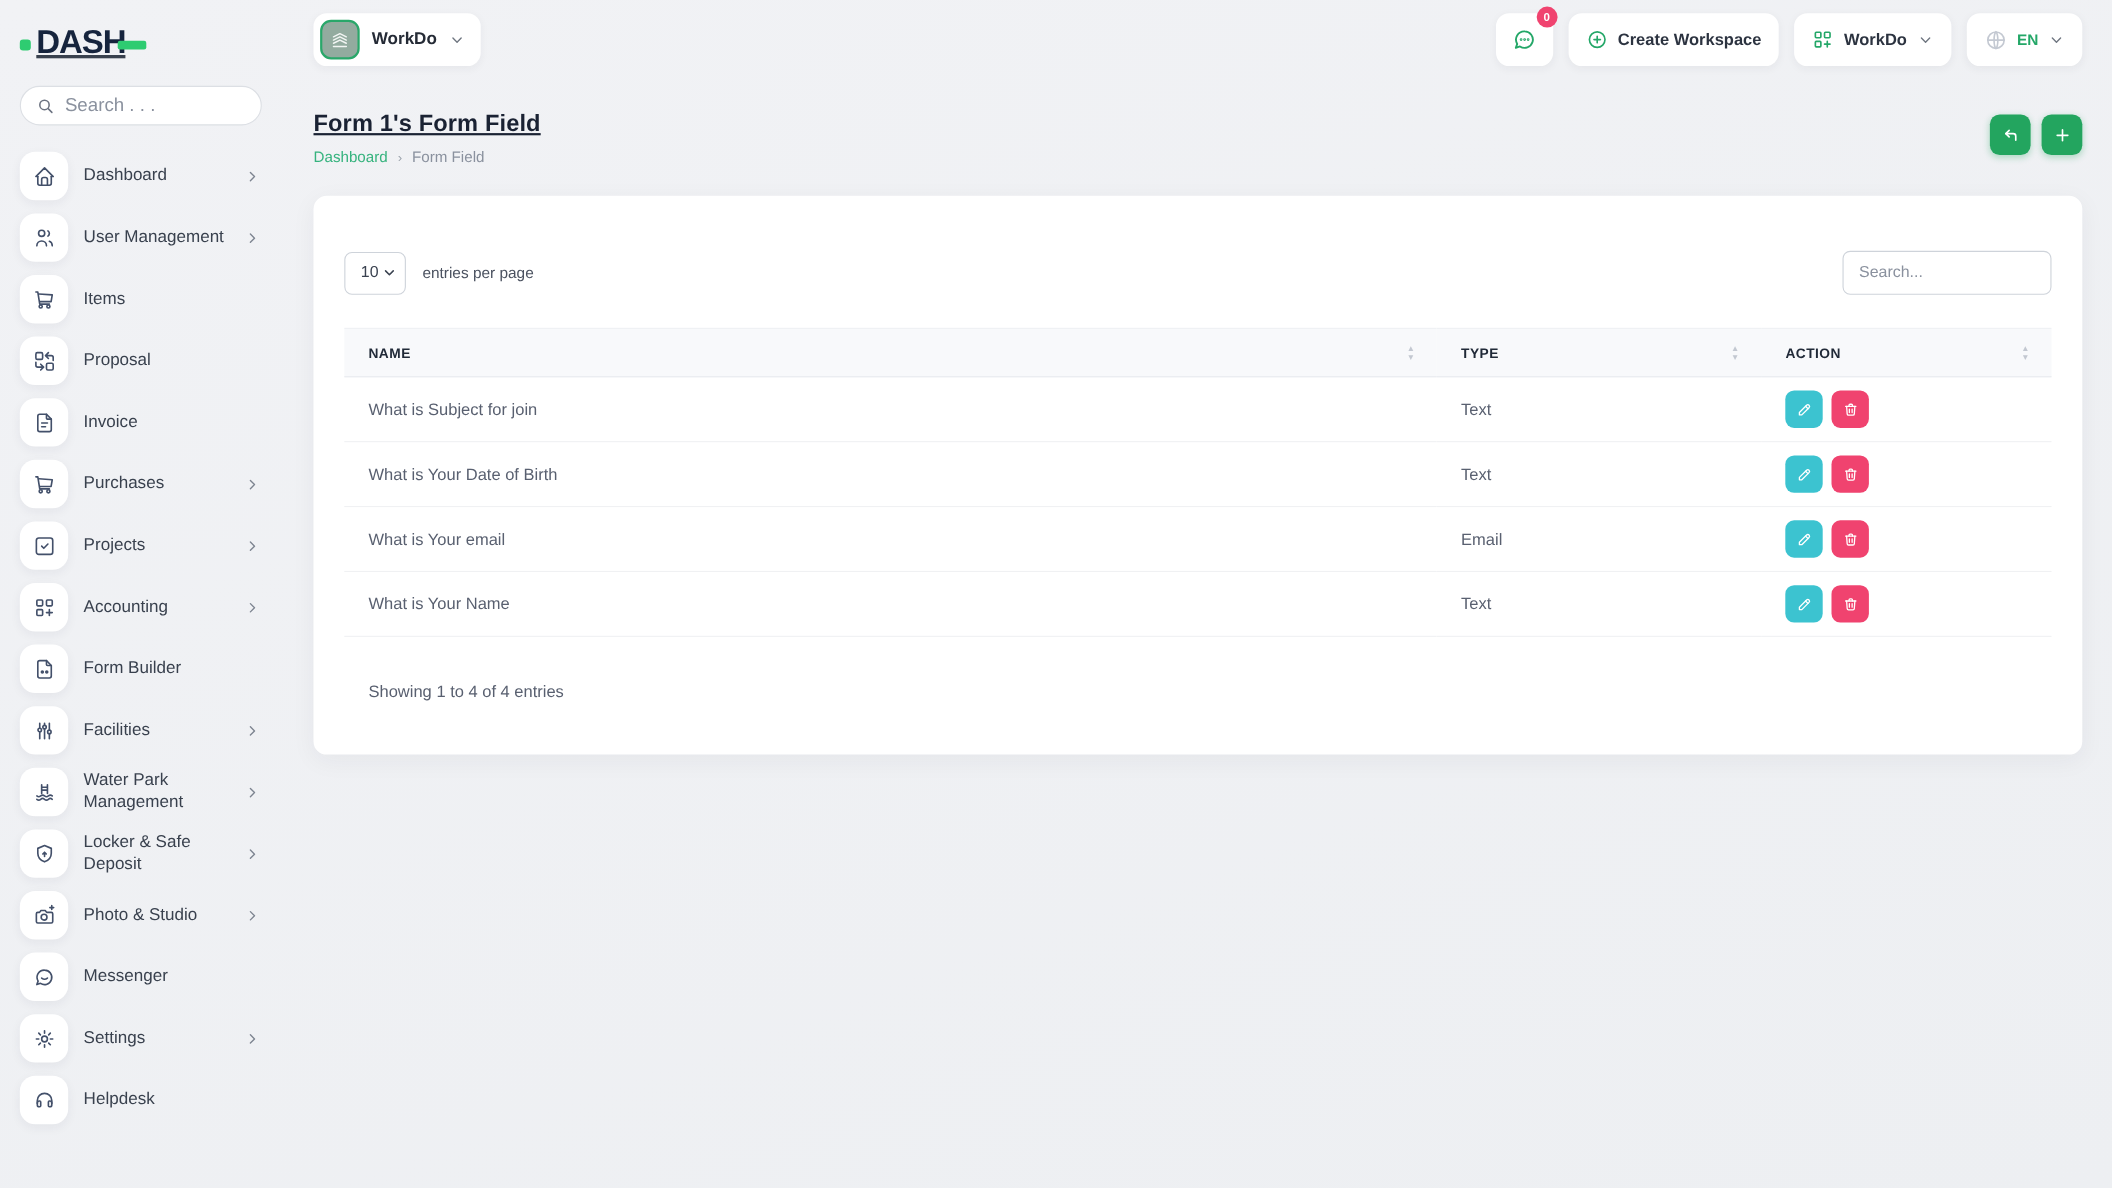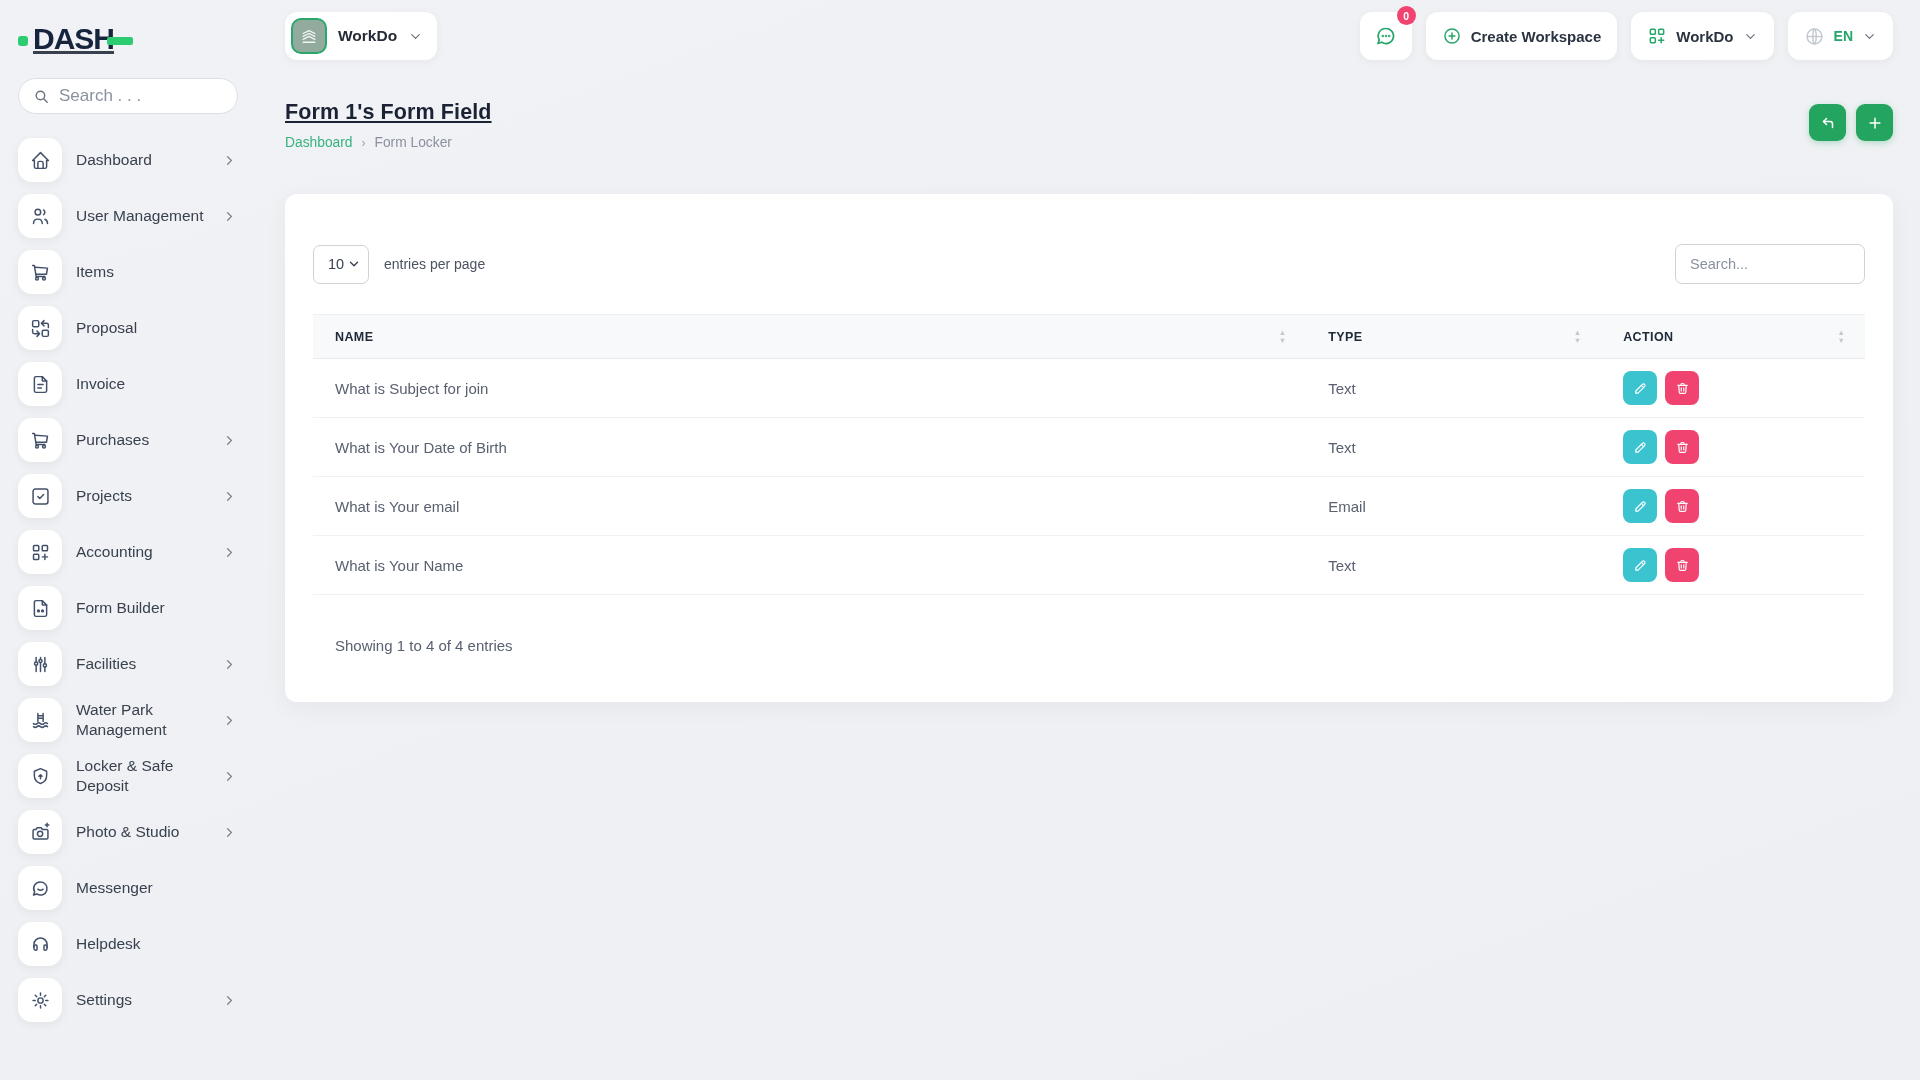--- a/index.html
+++ b/index.html
@@ -45,21 +45,21 @@
   .title-row { display:flex; align-items:flex-start; justify-content:space-between; margin-top:40px; }
   .page-title { font-size:21.5px; font-weight:700; color:#1a2233; letter-spacing:.1px;text-decoration:underline; }
   .breadcrumb { margin-top:10px; display:flex; align-items:center; gap:9px; font-size:13.8px; }
   .bc-link { color:#36b37e; cursor:pointer; text-decoration:none; }
   .bc-sep { color:#9aa1ab; font-size:12px; }
   .bc-cur { color:#8a919e; }
   .page-actions { display:flex; gap:10px; margin-top:4px; }
   .sq-btn { width:37px; height:37px; border-radius:9px; background:#23a55f; border:0; display:flex; align-items:center; justify-content:center; color:#fff; cursor:pointer; box-shadow:0 2px 6px rgba(35,165,95,.3); }
 
   
-  .card { margin-top:44px; background:#fff; border-radius:12px; box-shadow:0 5px 22px rgba(30,41,66,.05); padding:50px 28px 44px 28px; min-height:508px; }
+  .card { margin-top:28px; background:#fff; border-radius:12px; box-shadow:0 5px 22px rgba(30,41,66,.05); padding:50px 28px 44px 28px; min-height:508px; }
   .controls { display:flex; align-items:center; }
   .select-wrap { position:relative; }
   .select-wrap select { appearance:none; -webkit-appearance:none; width:56px; height:39px; border:1px solid #ced3da; border-radius:7px; background:#fff; font-family:inherit; font-size:14.5px; color:#3a4250; padding:0 0 0 14px; cursor:pointer; outline:none; }
   .select-wrap .sel-chev { position:absolute; right:8px; top:12px; pointer-events:none; color:#3a4250; }
   .entries-label { margin-left:15px; font-size:14px; color:#4b5260; }
   .controls .spacer { flex:1; }
   .tbl-search { width:190px; height:40px; border:1px solid #ced3da; border-radius:7px; padding:0 14px; font-size:14.5px; font-family:inherit; color:#39414e; outline:none; }
   .tbl-search::placeholder { color:#8a919e; }
 
   table { width:100%; border-collapse:collapse; margin-top:30px; }
@@ -297,41 +297,41 @@
             <path d="M12 4.5a7.5 7.5 0 1 1-4.2 13.7L4 19.5l1.3-3.6A7.5 7.5 0 0 1 12 4.5z"></path>
             <path d="M9 12.8c1.8 1.4 4.2 1.4 6 0"></path>
           </svg>
         </span>
       <span class="nav-label">Messenger</span>
     </div>
 
     <div class="nav-item">
       <span class="nav-icon">
           <svg width="21" height="21" viewBox="0 0 24 24" fill="none" stroke="currentColor" stroke-width="1.7" stroke-linecap="round" stroke-linejoin="round">
+            <circle cx="12" cy="12" r="3"></circle>
+            <path d="M12 3.5V6m0 12v2.5M3.5 12H6m12 0h2.5M6 6l1.7 1.7m8.6 8.6L18 18M18 6l-1.7 1.7M7.7 16.3 6 18"></path>
+          </svg>
+        </span>
+      <span class="nav-label">Settings</span>
+      <span class="nav-chev">
+          <svg width="15" height="15" viewBox="0 0 24 24" fill="none" stroke="currentColor" stroke-width="2" stroke-linecap="round" stroke-linejoin="round">
+            <path d="M9 6l6 6-6 6"></path>
+          </svg>
+        </span>
+    </div>
+
+    <div class="nav-item">
+      <span class="nav-icon">
+          <svg width="21" height="21" viewBox="0 0 24 24" fill="none" stroke="currentColor" stroke-width="1.7" stroke-linecap="round" stroke-linejoin="round">
             <path d="M4.5 15v-3a7.5 7.5 0 0 1 15 0v3"></path>
             <path d="M4.5 14.5a2 2 0 0 1 2-2h.5a1 1 0 0 1 1 1v4a1 1 0 0 1-1 1h-.5a2 2 0 0 1-2-2z"></path>
             <path d="M19.5 14.5a2 2 0 0 0-2-2H17a1 1 0 0 0-1 1v4a1 1 0 0 0 1 1h.5a2 2 0 0 0 2-2z"></path>
           </svg>
         </span>
       <span class="nav-label">Helpdesk</span>
-    </div>
-
-    <div class="nav-item">
-      <span class="nav-icon">
-          <svg width="21" height="21" viewBox="0 0 24 24" fill="none" stroke="currentColor" stroke-width="1.7" stroke-linecap="round" stroke-linejoin="round">
-            <circle cx="12" cy="12" r="3"></circle>
-            <path d="M12 3.5V6m0 12v2.5M3.5 12H6m12 0h2.5M6 6l1.7 1.7m8.6 8.6L18 18M18 6l-1.7 1.7M7.7 16.3 6 18"></path>
-          </svg>
-        </span>
-      <span class="nav-label">Settings</span>
-      <span class="nav-chev">
-          <svg width="15" height="15" viewBox="0 0 24 24" fill="none" stroke="currentColor" stroke-width="2" stroke-linecap="round" stroke-linejoin="round">
-            <path d="M9 6l6 6-6 6"></path>
-          </svg>
-        </span>
     </div>
 
   </nav>
 </aside>
 
 <div class="main">
 
   <div class="topbar">
     <div class="pill ws-pill">
       <span class="ws-avatar">
@@ -404,21 +404,21 @@
       </div>
     </div>
   </div>
 
   <div class="title-row">
     <div>
       <div class="page-title">Form 1's Form Field</div>
       <div class="breadcrumb">
         <a class="bc-link">Dashboard</a>
         <span class="bc-sep">›</span>
-        <span class="bc-cur">Form Locker</span>
+        <span class="bc-cur">Form Field</span>
       </div>
     </div>
     <div class="page-actions">
       <button class="sq-btn">
         <span>
           <svg width="18" height="18" viewBox="0 0 24 24" fill="none" stroke="currentColor" stroke-width="2" stroke-linecap="round" stroke-linejoin="round">
               <path d="M18 18v-5a3 3 0 0 0-3-3H6"></path>
               <path d="M10 6l-4 4 4 4"></path>
             </svg>
         </span>

